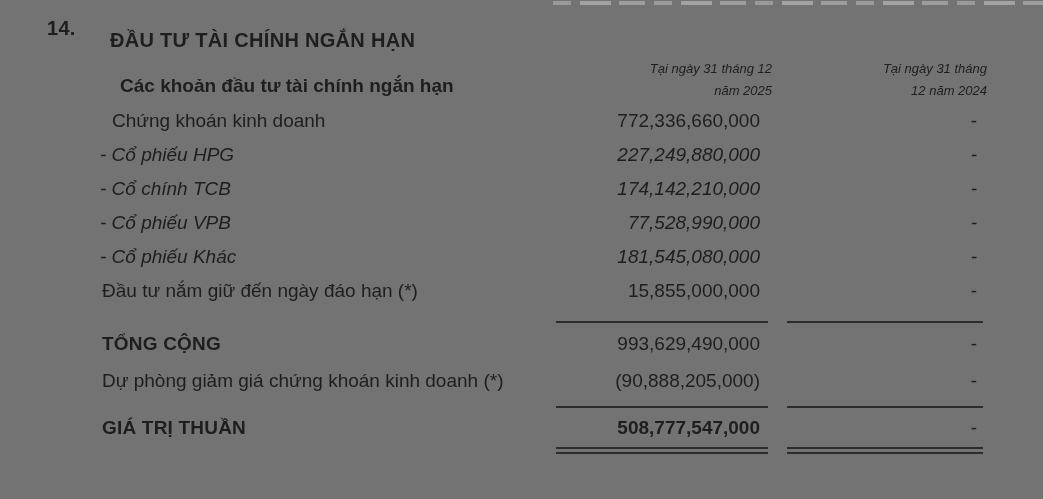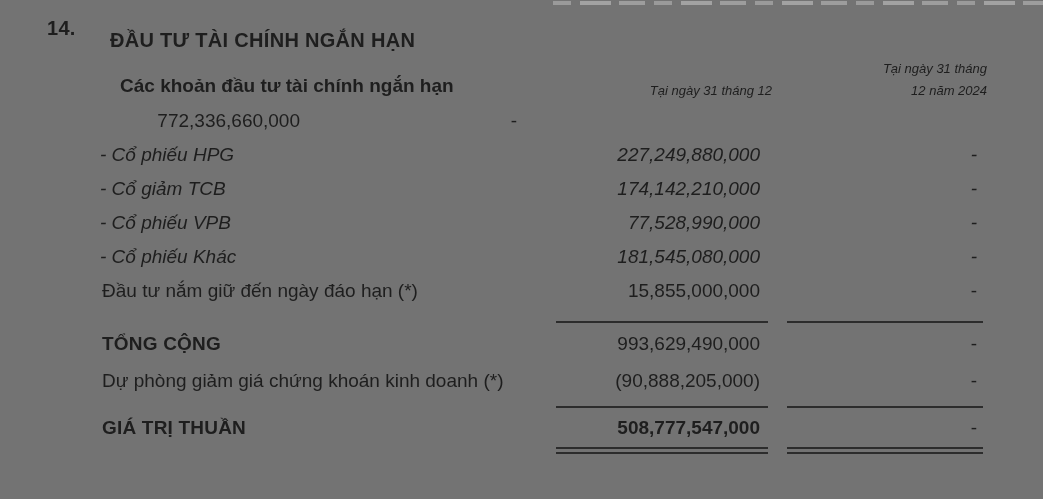--- a/index.html
+++ b/index.html
@@ -126,42 +126,44 @@
 
   <div class="section-heading">
     <span class="section-num">14.</span>
     <span class="section-title">ĐẦU TƯ TÀI CHÍNH NGẮN HẠN</span>
   </div>
 
   <div class="thead">
     <div class="h-label">Các khoản đầu tư tài chính ngắn hạn</div>
     <div class="h-col h-col1">
       <div>Tại ngày 31 tháng 12</div>
+      <div>năm 2025</div>
     </div>
     <div class="h-gap"></div>
     <div class="h-col h-col2">
       <div>Tại ngày 31 tháng</div>
       <div>12 năm 2024</div>
     </div>
   </div>
 
   <div class="tbody" id="tbody">
       <div class="row row--group">
+        <span class="cell label">Chứng khoán kinh doanh</span>
         <span class="cell v1">772,336,660,000</span>
         <span class="cell gap"></span>
         <span class="cell v2">-</span>
       </div>
       <div class="row row--sub">
         <span class="cell label">- Cổ phiếu HPG</span>
         <span class="cell v1">227,249,880,000</span>
         <span class="cell gap"></span>
         <span class="cell v2">-</span>
       </div>
       <div class="row row--sub">
-        <span class="cell label">- Cổ giảm TCB</span>
+        <span class="cell label">- Cổ chính TCB</span>
         <span class="cell v1">174,142,210,000</span>
         <span class="cell gap"></span>
         <span class="cell v2">-</span>
       </div>
       <div class="row row--sub">
         <span class="cell label">- Cổ phiếu VPB</span>
         <span class="cell v1">77,528,990,000</span>
         <span class="cell gap"></span>
         <span class="cell v2">-</span>
       </div>

